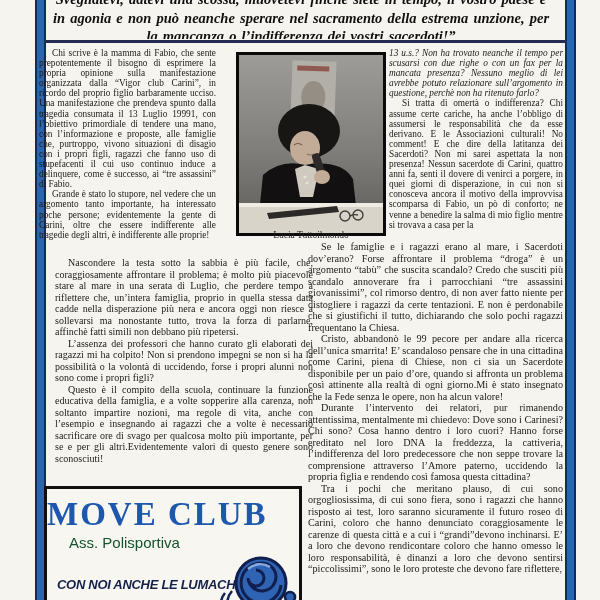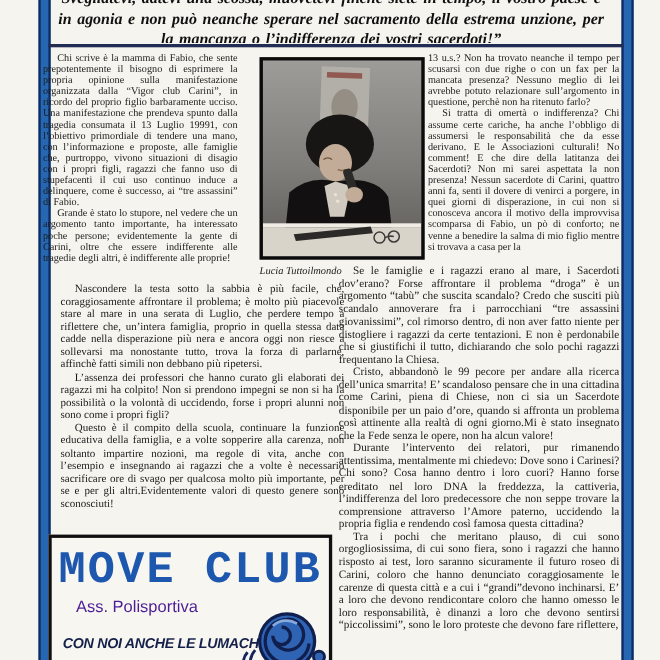--- a/index.html
+++ b/index.html
@@ -27,49 +27,49 @@
     word-spacing:1.5px; color:#101010;
   }
   .hrule{
     position:absolute; left:44px; top:40px; width:523px; height:3px;
     background:#222c55;
   }
 
   
   .col{ position:absolute; text-align:justify; }
   .col p{ margin:0; text-indent:13px; }
-  .col p.cont{ text-indent:0; }
+  .col p.cont{ text-indent:0;font-style:italic; }
   .col-lt{ left:39px;  top:48px;  width:177px; font-size:9.3px;  line-height:10.1px;}
   .col-rt{ left:389px; top:48px;  width:174px; font-size:9.3px;  line-height:10.1px;}
   .col-lb{ left:55px;  top:257px; width:258px; font-size:10px; line-height:11.5px;}
   .col-rb{ left:308px; top:241px; width:255px; font-size:10.2px; line-height:11.5px;}
 
   
   .photo{
     position:absolute; left:236px; top:52px; margin:0;
     border:3px solid #0a0a0a; width:144px; height:178px; background:#777;
   }
   .caption{
-    position:absolute; left:236px; top:242px; width:150px;
-    font-style:italic; font-size:9.5px; color:#222;
+    position:absolute; left:236px; top:230px; width:150px;
+    text-align:center; font-size:9.5px; color:#222;
   }
 
   
   .ad{
     position:absolute; left:44px; top:486px; width:252px; height:130px;
     border:3px solid #101010; background:#f8f6f1;
   }
   .ad-title{
-    margin-top:7px; text-align:center;
-    font-family:Liberation Mono, monospace; font-weight:bold;
-    font-size:41px; letter-spacing:2px; color:#1d58ae;
+    margin-top:7px; text-align:left;
+    font-family:Liberation Serif, serif; font-weight:bold;
+    font-size:33px; letter-spacing:2px; color:#1d58ae;
   }
   .ad-sub{
     margin:1px 0 0 22px;
-    font-family:"Liberation Sans", sans-serif; font-size:15px; color:#4c1d95;
+    font-family:"Liberation Sans", sans-serif; font-size:15px; color:#14532d;
   }
   .ad-slogan{
     position:absolute; left:10px; top:88px; width:190px;
     font-family:"Liberation Sans", sans-serif; font-weight:bold; font-style:italic;
     font-size:13px; letter-spacing:-0.3px; color:#14204a;
   }
   .snail{ position:absolute; right:0px; top:60px; }
 </style>
 </head>
 <body>

